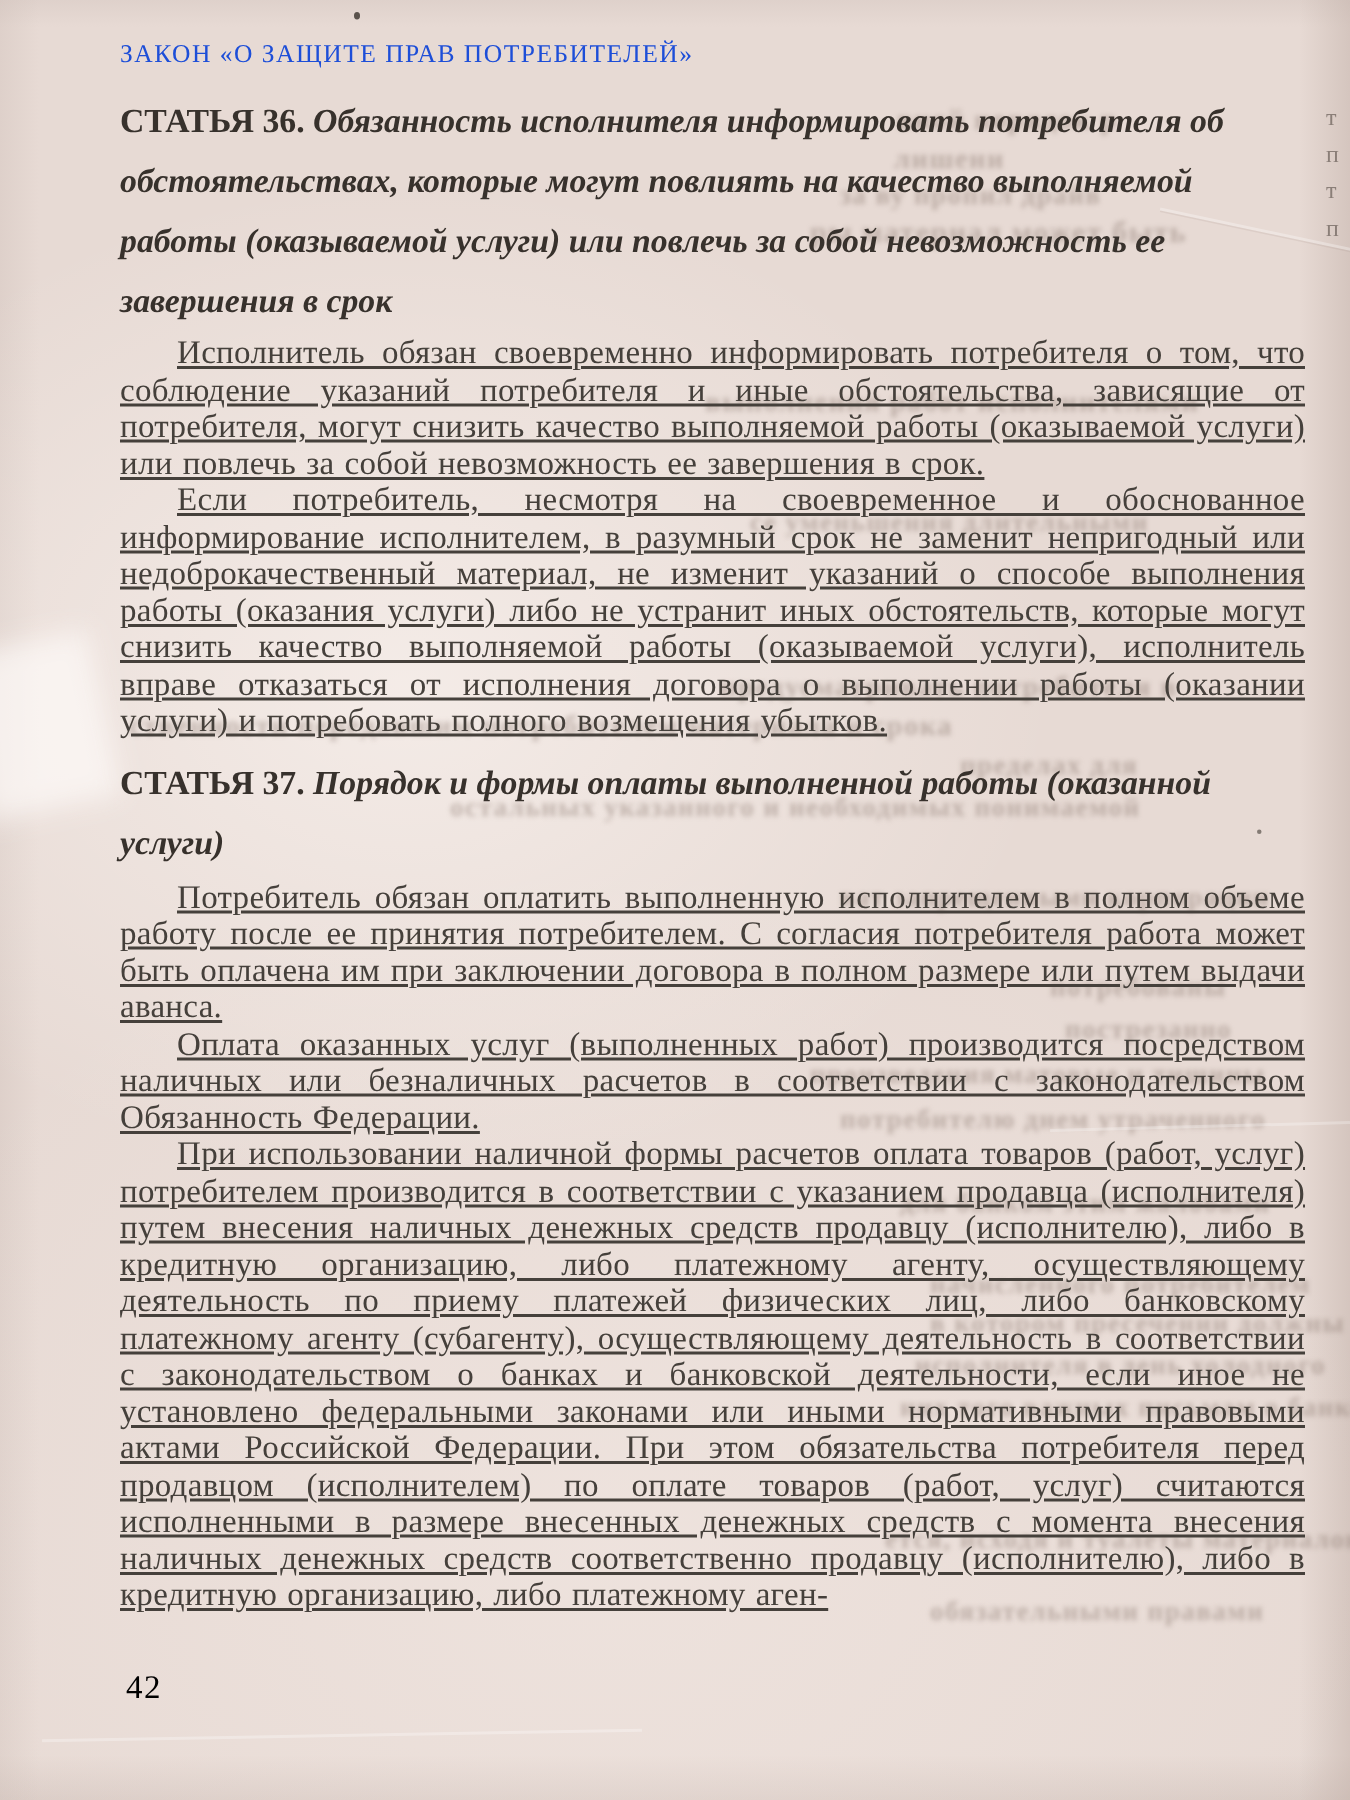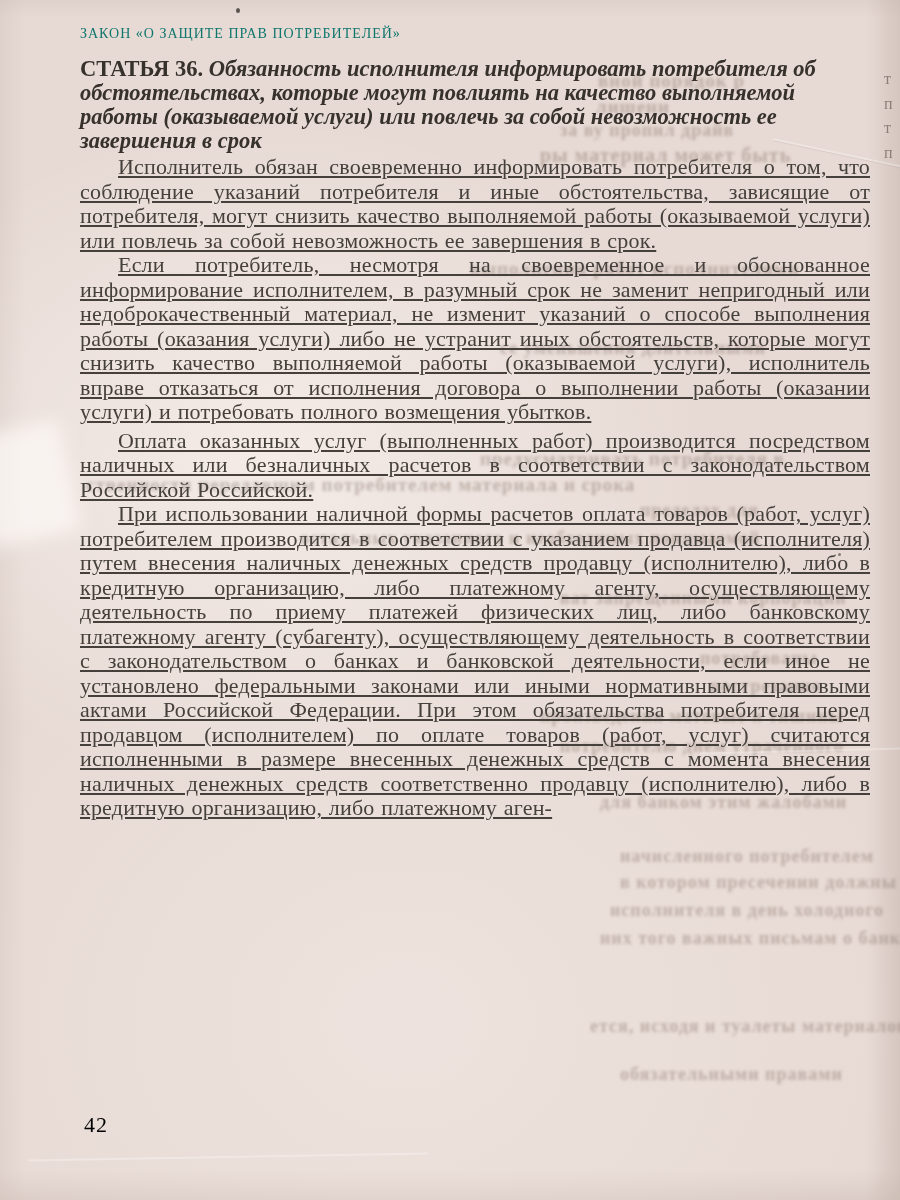--- a/index.html
+++ b/index.html
@@ -35,25 +35,25 @@
     background:rgba(255,252,250,0.65);filter:blur(9px);
     transform:rotate(-12deg);pointer-events:none;
   }
   .speck{position:absolute;background:#5a524c;border-radius:50%;pointer-events:none;}
 
   .content{
     position:absolute;left:80px;top:26px;width:790px;
     color:#45403b;
   }
   .running-header{
-    font-size:14px;letter-spacing:1px;color:#0f766e;
+    font-size:17px;letter-spacing:1px;color:#1d4ed8;
     font-weight:normal;
   }
   .article-heading{
-    font-size:22.5px;line-height:24px;font-weight:bold;color:#37312c;
+    font-size:22.5px;line-height:40px;font-weight:bold;color:#37312c;
     max-width:770px;
   }
   .article-heading .art-no{font-style:normal;}
   .article-heading .art-title{font-style:italic;}
   .h36{margin-top:15px;}
   .h37{margin-top:9px;}
   .body-text{
     font-size:22px;line-height:24.5px;letter-spacing:0.2px;word-spacing:1px;
     text-align:justify;
   }
@@ -125,21 +125,27 @@
     <span class="art-no">СТАТЬЯ 36.</span>
     <span> </span>
     <span class="art-title">Обязанность исполнителя информировать потребителя об обстоятельствах, которые могут повлиять на качество выполняемой работы (оказываемой услуги) или повлечь за собой невозможность ее завершения в срок</span>
   </div>
 
   <div class="body-text mt2">
     <p>Исполнитель обязан своевременно информировать потребителя о том, что соблюдение указаний потребителя и иные обстоятельства, зависящие от потребителя, могут снизить качество выполняемой работы (оказываемой услуги) или повлечь за собой невозможность ее завершения в срок.</p>
     <p>Если потребитель, несмотря на своевременное и обоснованное информирование исполнителем, в разумный срок не заменит непригодный или недоброкачественный материал, не изменит указаний о способе выполнения работы (оказания услуги) либо не устранит иных обстоятельств, которые могут снизить качество выполняемой работы (оказываемой услуги), исполнитель вправе отказаться от исполнения договора о выполнении работы (оказании услуги) и потребовать полного возмещения убытков.</p>
   </div>
 
+  <div class="article-heading h37">
+    <span class="art-no">СТАТЬЯ 37.</span>
+    <span> </span>
+    <span class="art-title">Порядок и формы оплаты выполненной работы (оказанной услуги)</span>
+  </div>
 
   <div class="body-text mt4">
-    <p>Оплата оказанных услуг (выполненных работ) производится посредством наличных или безналичных расчетов в соответствии с законодательством Российской Российской.</p>
+    <p>Потребитель обязан оплатить выполненную исполнителем в полном объеме работу после ее принятия потребителем. С согласия потребителя работа может быть оплачена им при заключении договора в полном размере или путем выдачи аванса.</p>
+    <p>Оплата оказанных услуг (выполненных работ) производится посредством наличных или безналичных расчетов в соответствии с законодательством Обязанность Федерации.</p>
     <p>При использовании наличной формы расчетов оплата товаров (работ, услуг) потребителем производится в соответствии с указанием продавца (исполнителя) путем внесения наличных денежных средств продавцу (исполнителю), либо в кредитную организацию, либо платежному агенту, осуществляющему деятельность по приему платежей физических лиц, либо банковскому платежному агенту (субагенту), осуществляющему деятельность в соответствии с законодательством о банках и банковской деятельности, если иное не установлено федеральными законами или иными нормативными правовыми актами Российской Федерации. При этом обязательства потребителя перед продавцом (исполнителем) по оплате товаров (работ, услуг) считаются исполненными в размере внесенных денежных средств с момента внесения наличных денежных средств соответственно продавцу (исполнителю), либо в кредитную организацию, либо платежному аген-</p>
   </div>
 
 </div>
 
 <div class="page-number">42</div>
 
 </body></html>

